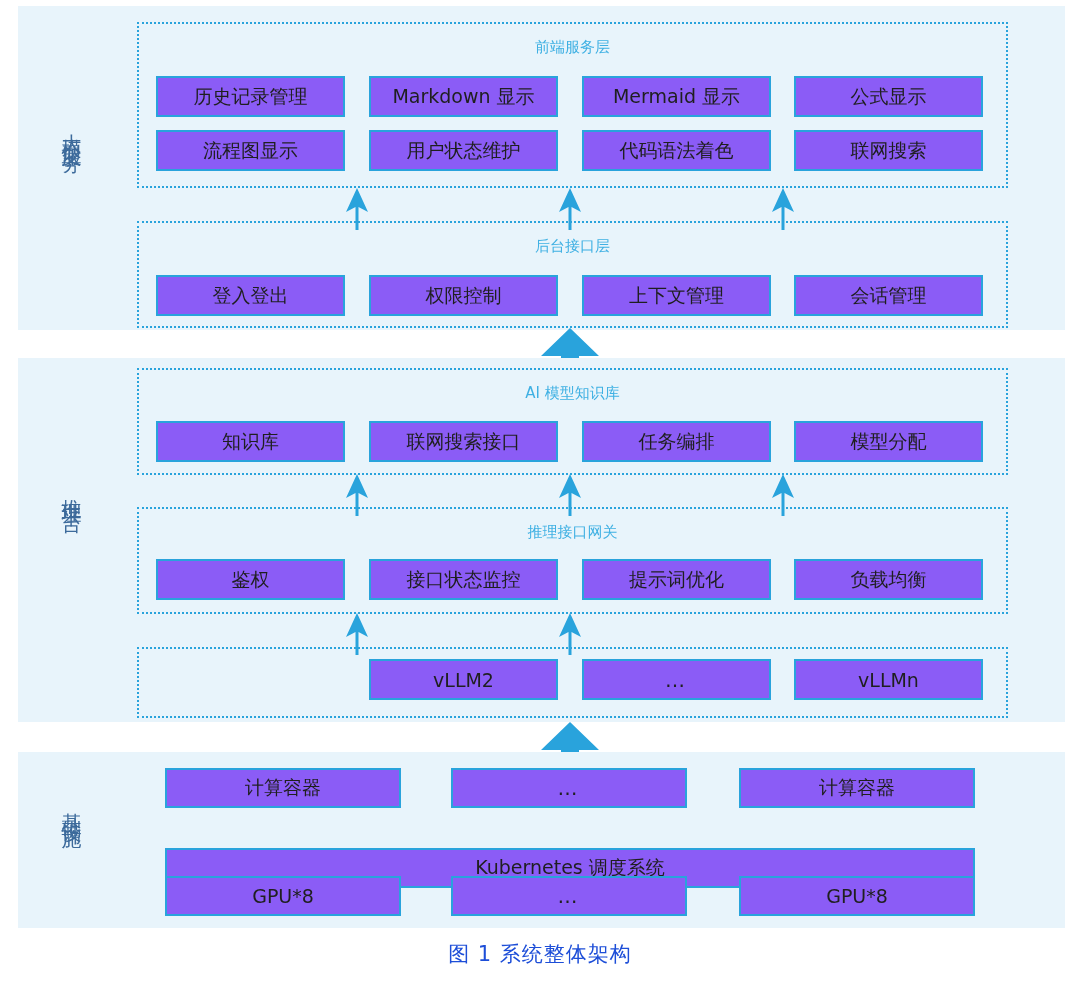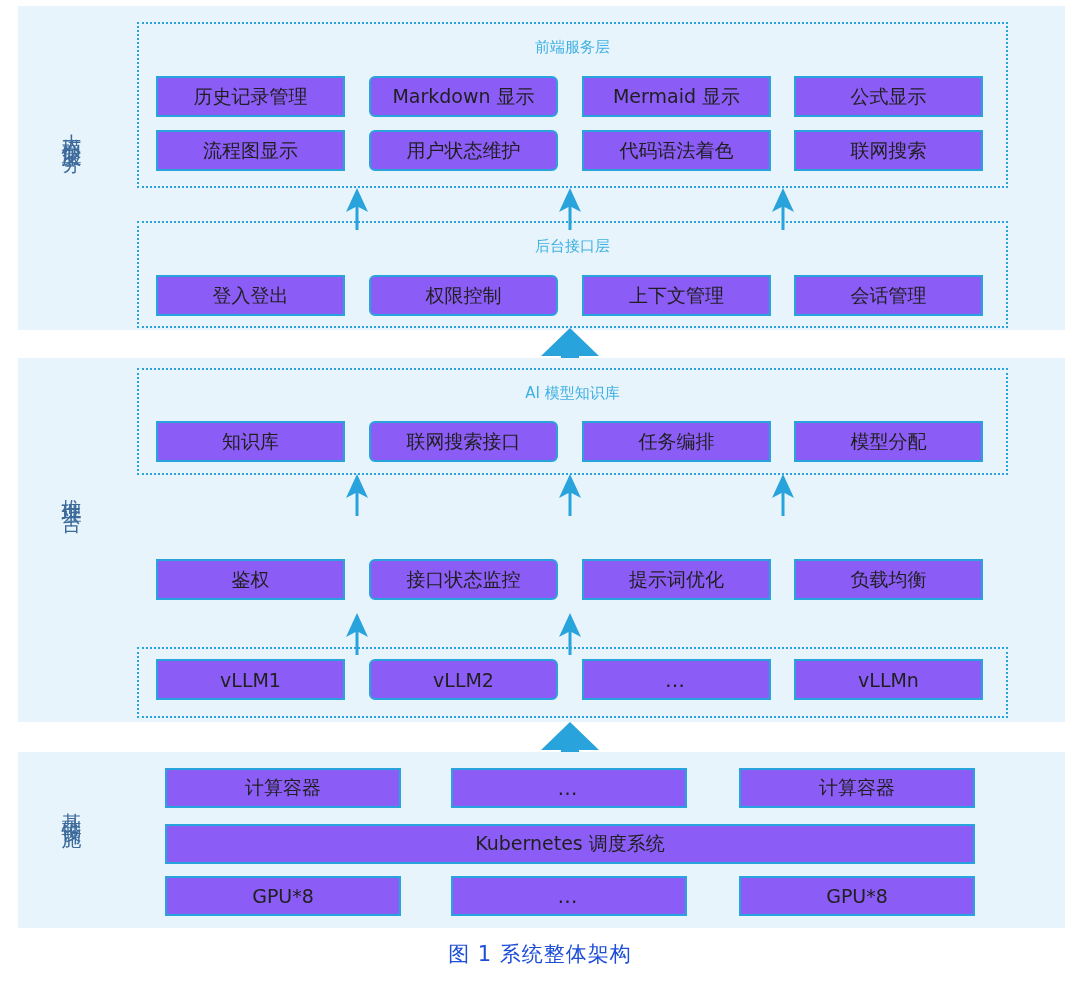--- a/index.html
+++ b/index.html
@@ -89,38 +89,38 @@
     justify-content: center;
     font-size: 19px;
     color: #1f1f1f;
     white-space: nowrap;
     font-family: "DejaVu Sans", "Liberation Sans", sans-serif;
   }
   .node.dots { letter-spacing: 3px; font-size: 20px; }
 
   
   .c1 { left: 156px; width: 189px; }
-  .c2 { left: 369px; width: 189px; border-radius: 6px; }
+  .c2 { left: 369px; width: 189px; }
   .c3 { left: 582px; width: 189px; }
   .c4 { left: 794px; width: 189px; }
 
   
   .i1 { left: 165px; width: 236px; }
   .i2 { left: 451px; width: 236px; }
   .i3 { left: 739px; width: 236px; }
   .iwide { left: 165px; width: 810px; }
 
   .r-fe1 { top: 76px;  height: 41px; }
   .r-fe2 { top: 130px; height: 41px; }
   .r-be  { top: 275px; height: 41px; }
   .r-kb  { top: 421px; height: 41px; }
   .r-gw  { top: 559px; height: 41px; }
   .r-vll { top: 659px; height: 41px; }
   .r-ct  { top: 768px; height: 40px; }
-  .r-k8s { top: 824px; height: 40px; }
+  .r-k8s { top: 848px; height: 40px; }
   .r-gpu { top: 876px; height: 40px; }
 
   
   .thin-arrow {
     position: absolute;
     width: 26px;
     height: 44px;
   }
   
   .big-arrow {
@@ -199,34 +199,36 @@
   <svg class="thin-arrow" style="left:344px; top:472px;" viewBox="0 0 26 44">
     <path d="M13 2 L24 26 L14.5 21 L14.5 44 L11.5 44 L11.5 21 L2 26 Z" fill="#29a3dc"></path>
   </svg>
   <svg class="thin-arrow" style="left:557px; top:472px;" viewBox="0 0 26 44">
     <path d="M13 2 L24 26 L14.5 21 L14.5 44 L11.5 44 L11.5 21 L2 26 Z" fill="#29a3dc"></path>
   </svg>
   <svg class="thin-arrow" style="left:770px; top:472px;" viewBox="0 0 26 44">
     <path d="M13 2 L24 26 L14.5 21 L14.5 44 L11.5 44 L11.5 21 L2 26 Z" fill="#29a3dc"></path>
   </svg>
 
+  <div class="group" id="group-gateway">
+    <div class="group-title">推理接口网关</div>
+  </div>
   <div class="node c1 r-gw">鉴权</div>
   <div class="node c2 r-gw">接口状态监控</div>
   <div class="node c3 r-gw">提示词优化</div>
   <div class="node c4 r-gw">负载均衡</div>
 
   <svg class="thin-arrow" style="left:344px; top:611px;" viewBox="0 0 26 44">
     <path d="M13 2 L24 26 L14.5 21 L14.5 44 L11.5 44 L11.5 21 L2 26 Z" fill="#29a3dc"></path>
   </svg>
   <svg class="thin-arrow" style="left:557px; top:611px;" viewBox="0 0 26 44">
     <path d="M13 2 L24 26 L14.5 21 L14.5 44 L11.5 44 L11.5 21 L2 26 Z" fill="#29a3dc"></path>
   </svg>
 
   <div class="group" id="group-vllm"></div>
-  <div class="node c1 r-vll">vLLM1</div>
   <div class="node c2 r-vll">vLLM2</div>
   <div class="node c3 r-vll dots">…</div>
   <div class="node c4 r-vll">vLLMn</div>
 
   <svg class="big-arrow" style="left:541px; top:722px;" viewBox="0 0 58 40">
     <path d="M29 0 L58 28 L38 28 L38 40 L20 40 L20 28 L0 28 Z" fill="#29a3dc"></path>
   </svg>
 
   <div class="band" id="band-infra"></div>
   <div class="band-label" id="label-infra">基础设施</div>

